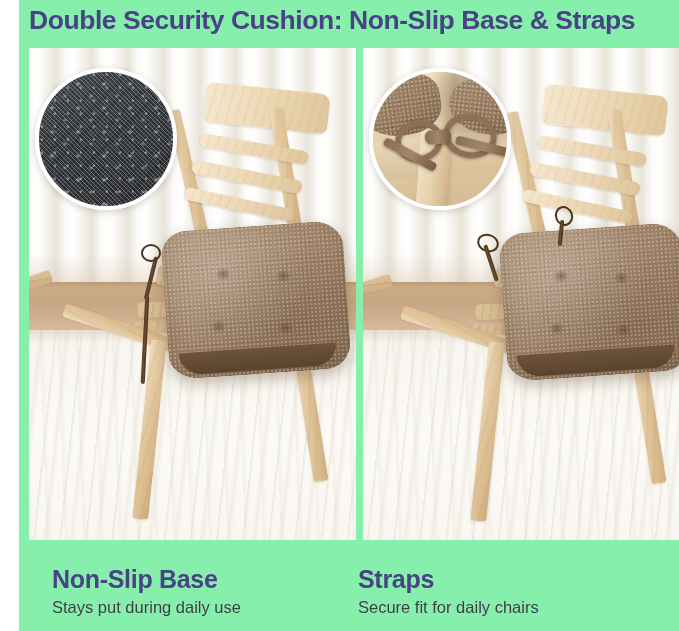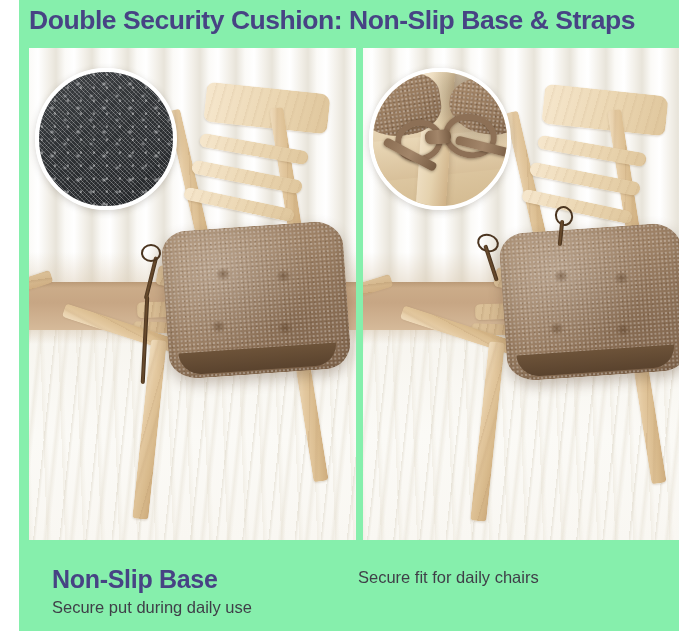--- a/index.html
+++ b/index.html
@@ -399,20 +399,21 @@
         <div class="knot-tail" style="left:8px; top:78px; width:58px; height:9px; transform:rotate(28deg);"></div>
         <div class="knot-tail" style="left:82px; top:70px; width:56px; height:9px; transform:rotate(14deg);"></div>
         <div class="knot-tail" style="left:52px; top:58px; width:26px; height:14px; border-radius:6px; transform:rotate(-4deg);"></div>
       </div>
     </div>
   </div>
 
   <div class="captions">
     <div class="caption-col">
       <div class="caption-title">Non-Slip Base</div>
-      <div class="caption-sub">Secure put during daily use</div>
+      <div class="caption-sub">Stays put during daily use</div>
     </div>
     <div class="caption-col">
+      <div class="caption-title">Straps</div>
       <div class="caption-sub">Secure fit for daily chairs</div>
     </div>
   </div>
 
 </div>
 
 </body></html>

